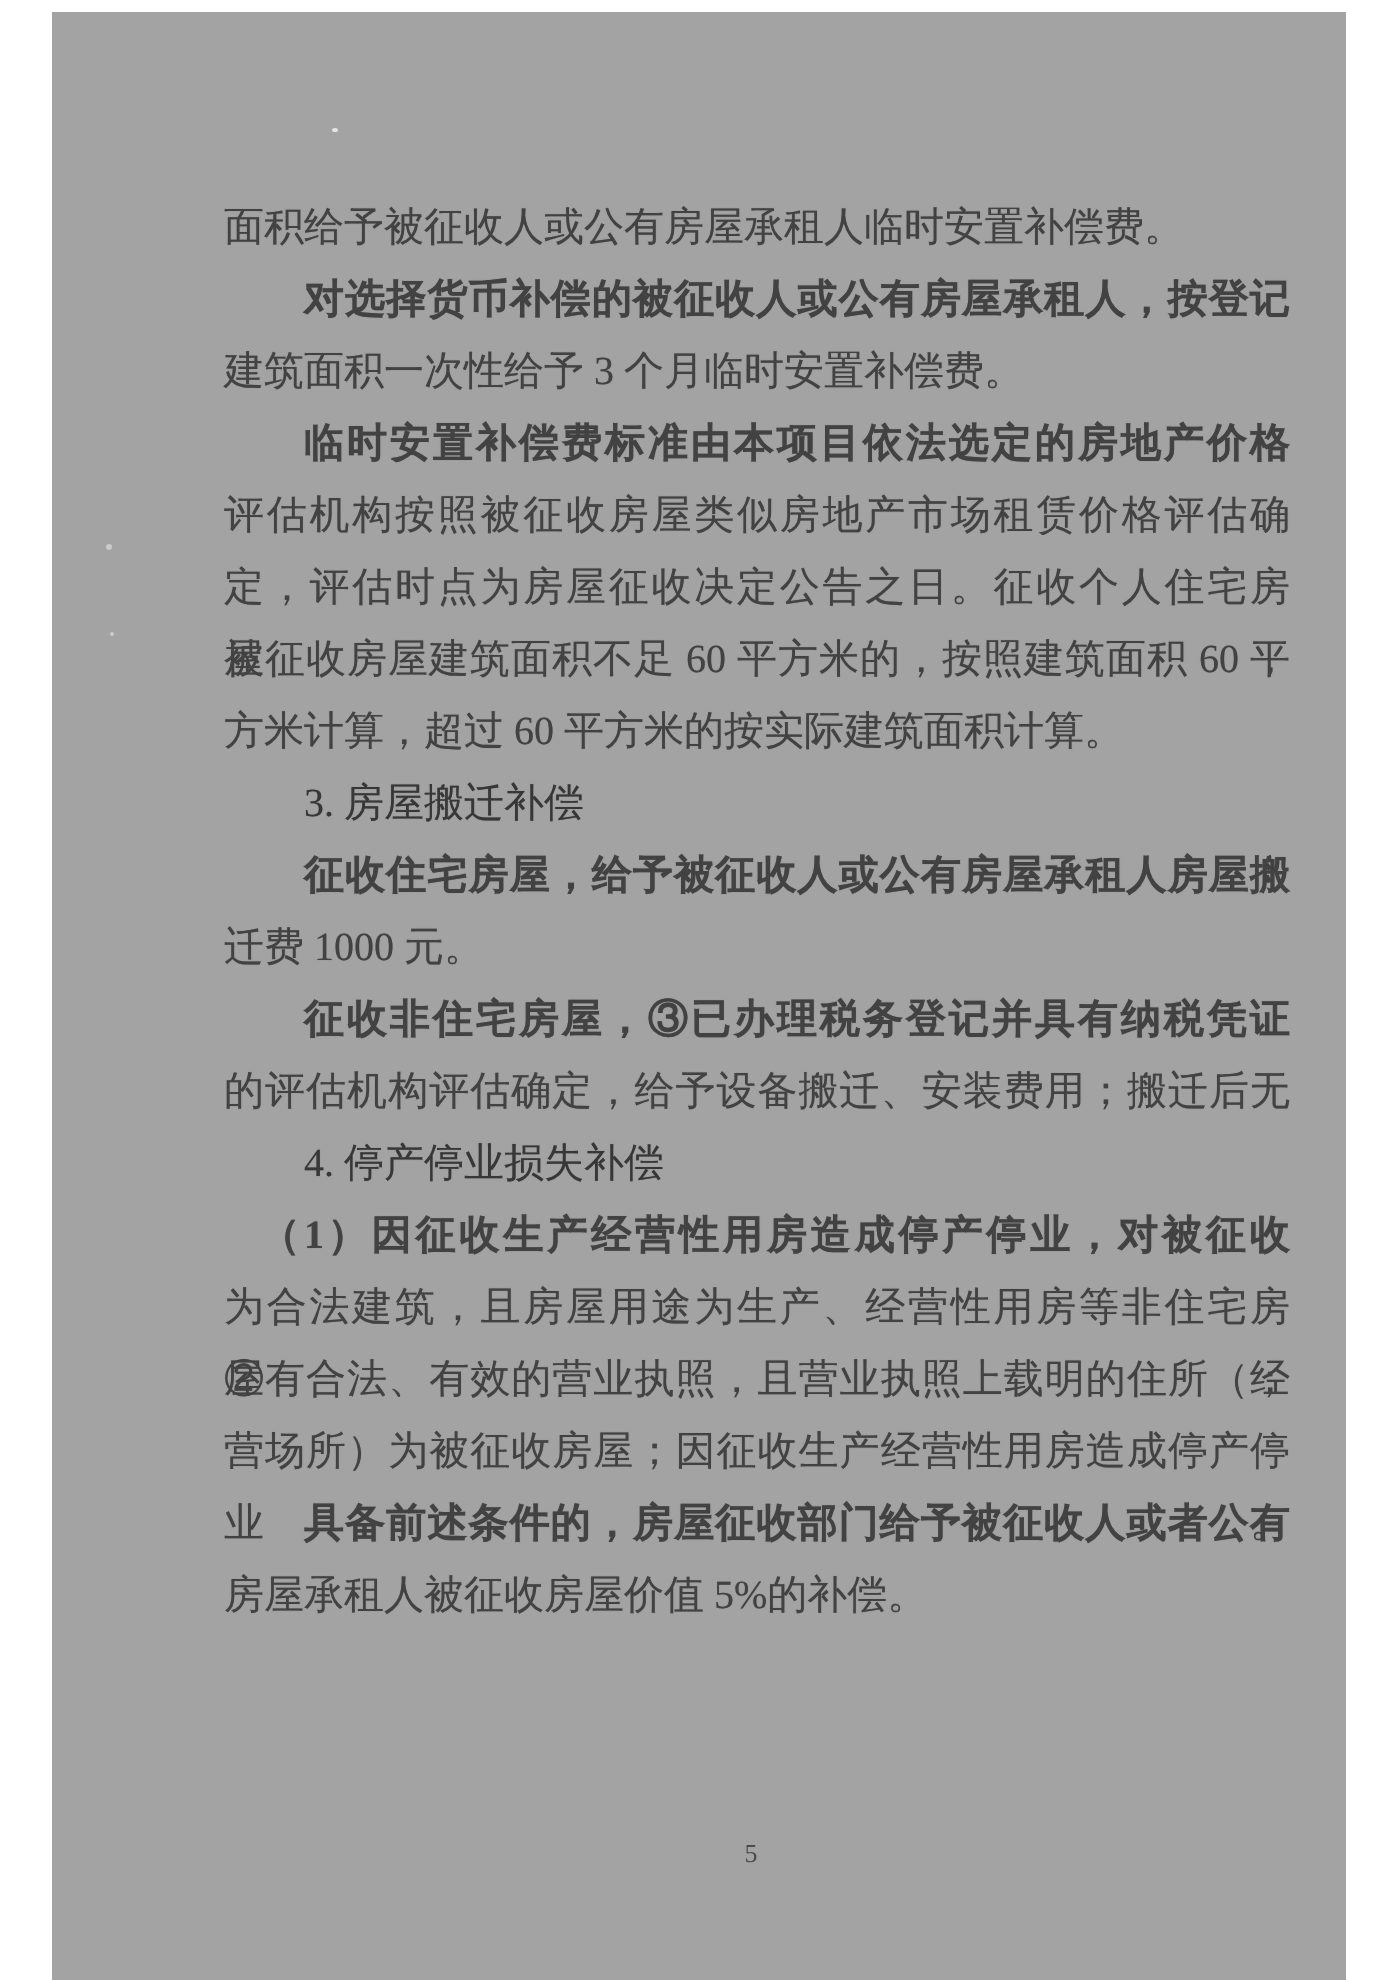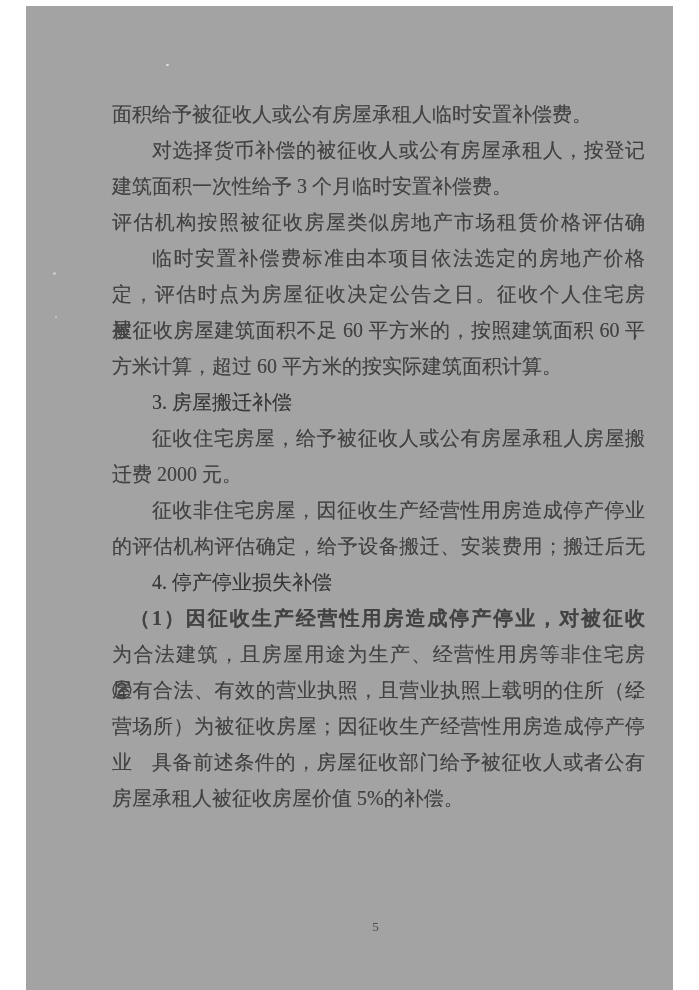--- a/index.html
+++ b/index.html
@@ -28,21 +28,21 @@
     line-height: 36px;
     color: #424242;
     text-align: left;
     white-space: normal;
     text-shadow: 0 0 0.4px rgba(70,70,70,0.55);
   }
   .fill {
     text-align: justify;
     text-align-last: justify;
   }
-  .indent { text-indent: 2em; }
+  .indent { text-indent: 2em; font-weight: bold; }
   .indent-paren { text-indent: 0.9em; font-weight: bold; }
   .bold {
     font-weight: normal;
     color: #373737;
   }
   .page-num {
     position: absolute;
     top: 913px;
     left: 0;
     width: 699px;
@@ -66,29 +66,29 @@
 <div class="page">
 
   <div class="speck s1"></div>
   <div class="speck s2"></div>
   <div class="speck s3"></div>
 
   <div class="content">
     <div class="line">面积给予被征收人或公有房屋承租人临时安置补偿费。</div>
     <div class="line indent fill">对选择货币补偿的被征收人或公有房屋承租人，按登记</div>
     <div class="line">建筑面积一次性给予 3 个月临时安置补偿费。</div>
+    <div class="line indent fill">临时安置补偿费标准由本项目依法选定的房地产价格</div>
     <div class="line fill">评估机构按照被征收房屋类似房地产市场租赁价格评估确</div>
-    <div class="line indent fill">临时安置补偿费标准由本项目依法选定的房地产价格</div>
     <div class="line fill">定，评估时点为房屋征收决定公告之日。征收个人住宅房屋，</div>
     <div class="line fill">被征收房屋建筑面积不足 60 平方米的，按照建筑面积 60 平</div>
     <div class="line">方米计算，超过 60 平方米的按实际建筑面积计算。</div>
     <div class="line indent bold">3. 房屋搬迁补偿</div>
     <div class="line indent fill">征收住宅房屋，给予被征收人或公有房屋承租人房屋搬</div>
-    <div class="line">迁费 2000 元。</div>
-    <div class="line indent fill">征收非住宅房屋，因征收生产经营性用房造成停产停业</div>
+    <div class="line">迁费 1000 元。</div>
+    <div class="line indent fill">征收非住宅房屋，③已办理税务登记并具有纳税凭证</div>
     <div class="line fill">的评估机构评估确定，给予设备搬迁、安装费用；搬迁后无</div>
     <div class="line indent bold">4. 停产停业损失补偿</div>
     <div class="line indent-paren fill">（1）因征收生产经营性用房造成停产停业，对被征收</div>
     <div class="line fill">为合法建筑，且房屋用途为生产、经营性用房等非住宅房屋；</div>
     <div class="line fill">②有合法、有效的营业执照，且营业执照上载明的住所（经</div>
     <div class="line fill">营场所）为被征收房屋；因征收生产经营性用房造成停产停业。</div>
     <div class="line indent fill">具备前述条件的，房屋征收部门给予被征收人或者公有</div>
     <div class="line">房屋承租人被征收房屋价值 5%的补偿。</div>
   </div>
 

